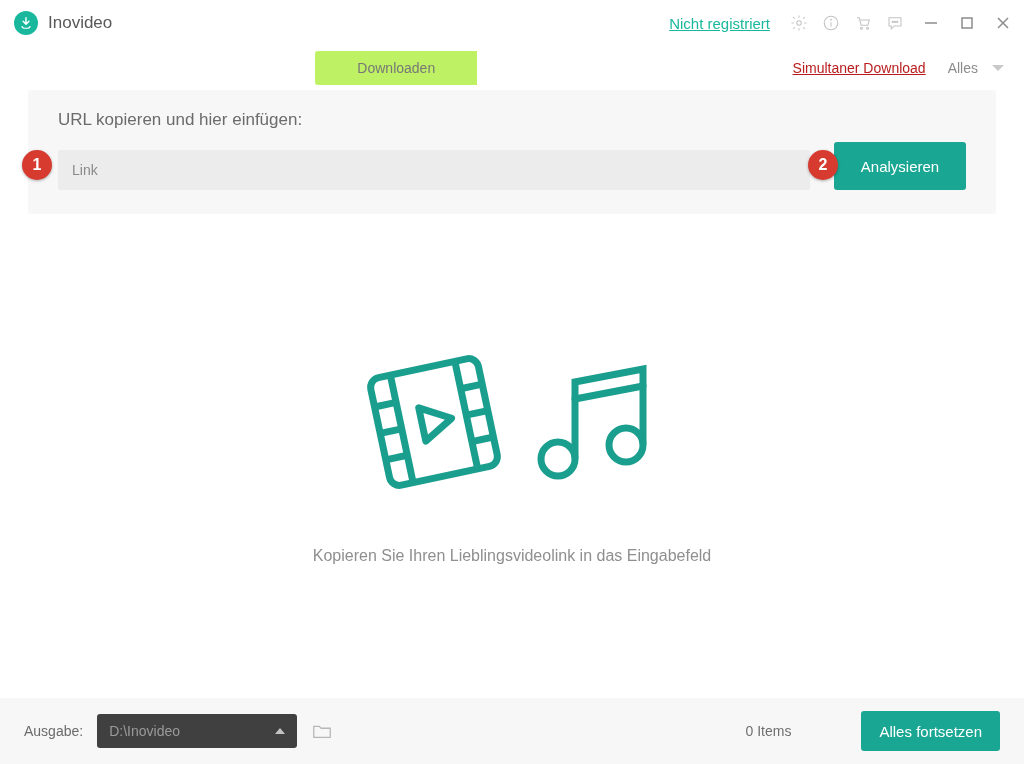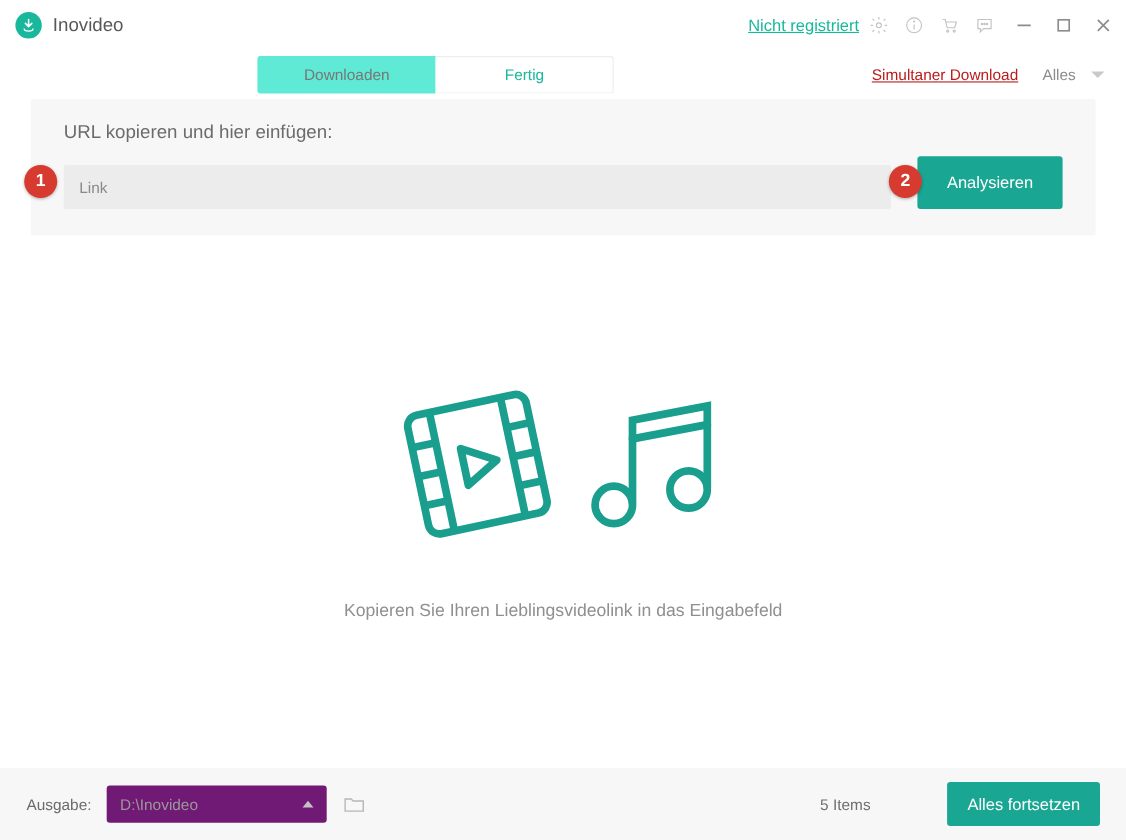--- a/index.html
+++ b/index.html
@@ -6,34 +6,34 @@
   html, body { width: 1024px; height: 764px; overflow: hidden; background: #fff; }
   .app { width: 1024px; height: 764px; display: flex; flex-direction: column; background: #ffffff; }
 
   
   .titlebar { display: flex; align-items: center; height: 46px; padding: 0 14px; text-align: center; }
   .logo-wrap { display: flex; align-items: center; gap: 10px; }
   .logo { width: 24px; height: 24px; border-radius: 50%; background: #19b89d; position: relative; display: flex; align-items: center; justify-content: center; }
   .logo svg { width: 14px; height: 14px; }
   .app-title { color: #585858; font-size: 17px; }
   .tb-spacer { flex: 1; }
-  .not-registered { color: #19b89d; text-decoration: underline; font-size: 15px; margin-right: 9px; }
+  .not-registered { color: #19b89d; text-decoration: underline; font-size: 15px; margin-right: 20px; }
   .tb-icons { display: flex; align-items: center; gap: 14px; color: #b9b9b9; }
   .tb-icon { width: 18px; height: 18px; display: flex; align-items: center; justify-content: center; cursor: pointer; }
   .tb-icon svg { width: 18px; height: 18px; stroke: #c3c3c3; fill: none; stroke-width: 1.4; }
   .win-controls { display: flex; align-items: center; gap: 22px; margin-left: 20px; color: #8c8c8c; }
   .win-btn { width: 14px; height: 14px; display: flex; align-items: center; justify-content: center; cursor: pointer; }
   .win-btn svg { width: 14px; height: 14px; stroke: #8c8c8c; fill: none; stroke-width: 1.5; }
 
   
   .tabs-row { display: flex; align-items: center; height: 44px; padding: 0 14px 0 0; }
   .tabs-center { flex: 1; display: flex; justify-content: center; }
   .tabs { display: flex; }
   .tab { width: 162px; height: 34px; display: flex; align-items: center; justify-content: center; font-size: 14px; cursor: pointer; }
-  .tab.inactive { background: #5eead4; color: #777; border-radius: 3px 0 0 3px; }
+  .tab.inactive { background: #bef264; color: #777; border-radius: 3px 0 0 3px; }
   .tab.active { background: #fff; color: #19b89d; border: 1px solid #ececec; border-left: none; border-radius: 0 3px 3px 0; }
   .simul { display: flex; align-items: center; gap: 16px; }
   .simul-label { color: #b91c1c; font-size: 14px; text-decoration: underline; }
   .simul-select { display: flex; align-items: center; gap: 14px; color: #8c8c8c; font-size: 14px; padding: 4px 6px; cursor: pointer; }
   .chev-down { width: 0; height: 0; border-left: 6px solid transparent; border-right: 6px solid transparent; border-top: 6px solid #c9c9c9; }
 
   
   .url-panel { margin: 0 28px; background: #f7f7f7; border-radius: 2px; padding: 20px 30px 24px 30px; position: relative; }
   .url-label { color: #6b6b6b; font-size: 17px; margin-bottom: 12px; }
   .url-row { display: flex; align-items: flex-end; gap: 24px; }
@@ -47,21 +47,21 @@
 
   
   .empty { flex: 1; display: flex; flex-direction: column; align-items: center; justify-content: center; gap: 50px; }
   .illus { display: flex; align-items: center; gap: 16px; }
   .illus svg { stroke: #1a9e8e; fill: none; }
   .empty-text { color: #8f8f8f; font-size: 16px; text-align: center; }
 
   
   .bottom { height: 66px; background: #f7f7f7; display: flex; align-items: center; padding: 0 24px; gap: 14px; margin-top: auto; }
   .out-label { color: #6b6b6b; font-size: 14px; }
-  .out-select { width: 200px; height: 34px; background: #701a75; border-radius: 3px; display: flex; align-items: center; justify-content: space-between; padding: 0 12px; color: #9a9a9a; font-size: 14px; cursor: pointer; }
+  .out-select { width: 200px; height: 34px; background: #404040; border-radius: 3px; display: flex; align-items: center; justify-content: space-between; padding: 0 12px; color: #9a9a9a; font-size: 14px; cursor: pointer; }
   .chev-up-sm { width: 0; height: 0; border-left: 5px solid transparent; border-right: 5px solid transparent; border-bottom: 6px solid #c3c3c3; }
   .folder-btn { width: 22px; height: 22px; cursor: pointer; }
   .folder-btn svg { width: 22px; height: 22px; stroke: #b7b7b7; fill: none; stroke-width: 1.4; }
   .bottom-spacer { flex: 1; }
   .items-count { color: #6f6f6f; font-size: 14px; margin-right: 24px; }
   .bottom-btn { height: 40px; padding: 0 18px; background: #19a693; color: #fff; border: none; border-radius: 3px; font-size: 15px; cursor: pointer; margin-left: 32px; }
   .bottom-btn + .bottom-btn { margin-left: 8px; }
 
   .rel-anchor { position: relative; }
 </style>
@@ -129,21 +129,20 @@
             <line x1="12" y1="2" x2="2" y2="12"></line>
           </svg>
       </span>
     </div>
   </div>
 
   <div class="tabs-row">
     <div class="tabs-center">
       <div class="tabs">
         <div class="tab inactive">Downloaden</div>
-        <div class="tab active">Fertig</div>
       </div>
     </div>
     <div class="simul">
       <span class="simul-label">Simultaner Download</span>
       <div class="simul-select">
         <span>Alles</span>
         <span class="chev-down"></span>
       </div>
     </div>
   </div>
@@ -192,17 +191,17 @@
     <div class="out-select">
       <span>D:\Inovideo</span>
       <span class="chev-up-sm"></span>
     </div>
     <span class="folder-btn">
       <svg viewBox="0 0 24 24">
           <path d="M3 7h6l2 2h10v10H3z"></path>
         </svg>
     </span>
     <div class="bottom-spacer"></div>
-    <span class="items-count">5 Items</span>
+    <span class="items-count">0 Items</span>
     <button class="bottom-btn">Alles fortsetzen</button>
   </div>
 
 </div>
 
 </body></html>

